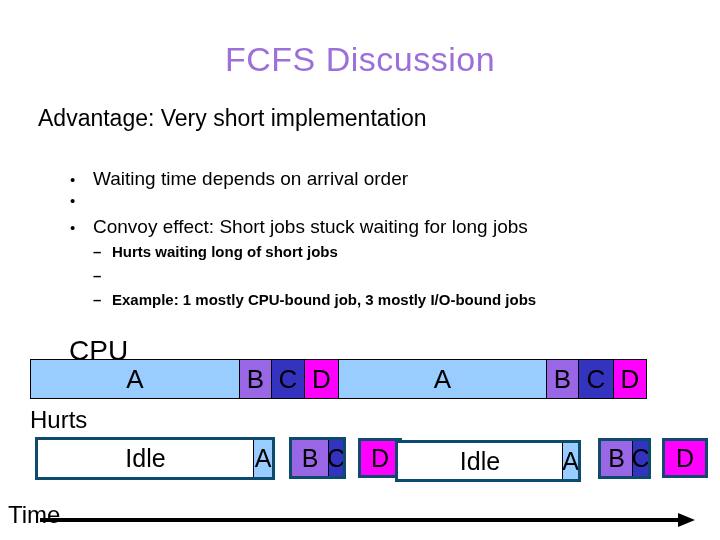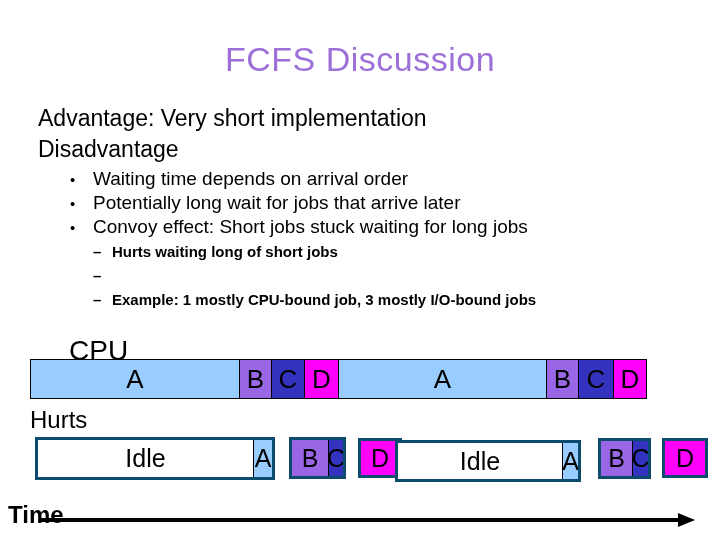--- a/index.html
+++ b/index.html
@@ -20,21 +20,21 @@
   .bullet-list { left:70px; top:169px; }
   .bullet-item { display:flex; align-items:baseline; height:24px; font-size:19px; }
   .bullet-marker { width:23px; font-size:15px; }
 
   .sub-bullet-list { left:93px; top:244px; }
   .sub-bullet-item { display:flex; align-items:baseline; height:24px; font-size:15px; font-weight:bold; }
   .dash-marker { width:19px; font-size:15px; }
 
   .cpu-row-label  { left:30px; top:337px; font-size:28px;margin-left:39px; }
   .disk-row-label { left:30px; top:408px; font-size:24px; }
-  .time-row-label { left:8px;  top:503px; font-size:24px;font-weight:bold; }
+  .time-row-label { left:8px;  top:503px; font-size:24px; }
 
   .cpu-timeline-bar {
     position:absolute; left:30px; top:359px; height:38px;
     display:flex; border:1px solid #000; box-sizing:content-box;
   }
   .seg {
     height:100%; display:flex; align-items:center; justify-content:center;
     border-left:1px solid #000; box-sizing:border-box; overflow:hidden;
     font-size:26px; color:#000;
   }
@@ -50,30 +50,28 @@
   .time-arrow { position:absolute; left:30px; top:510px; }
 </style>
 </head>
 <body>
 
 <div class="slide">
 
   <div class="abs slide-title" style="color: rgb(156, 111, 217);">FCFS Discussion</div>
 
   <div class="abs adv-line">Advantage: Very short implementation</div>
-  <div class="abs dis-line">Disadvantage</div>
 
   <div class="abs bullet-list">
     <div class="bullet-item">
       <span class="bullet-marker">•</span>
       <span class="bullet-text">Waiting time depends on arrival order</span>
     </div>
     <div class="bullet-item">
       <span class="bullet-marker">•</span>
-      <span class="bullet-text">Potentially long wait for jobs that arrive later</span>
     </div>
     <div class="bullet-item">
       <span class="bullet-marker">•</span>
       <span class="bullet-text">Convoy effect: Short jobs stuck waiting for long jobs</span>
     </div>
   </div>
 
   <div class="abs sub-bullet-list">
     <div class="sub-bullet-item">
       <span class="dash-marker">–</span>

